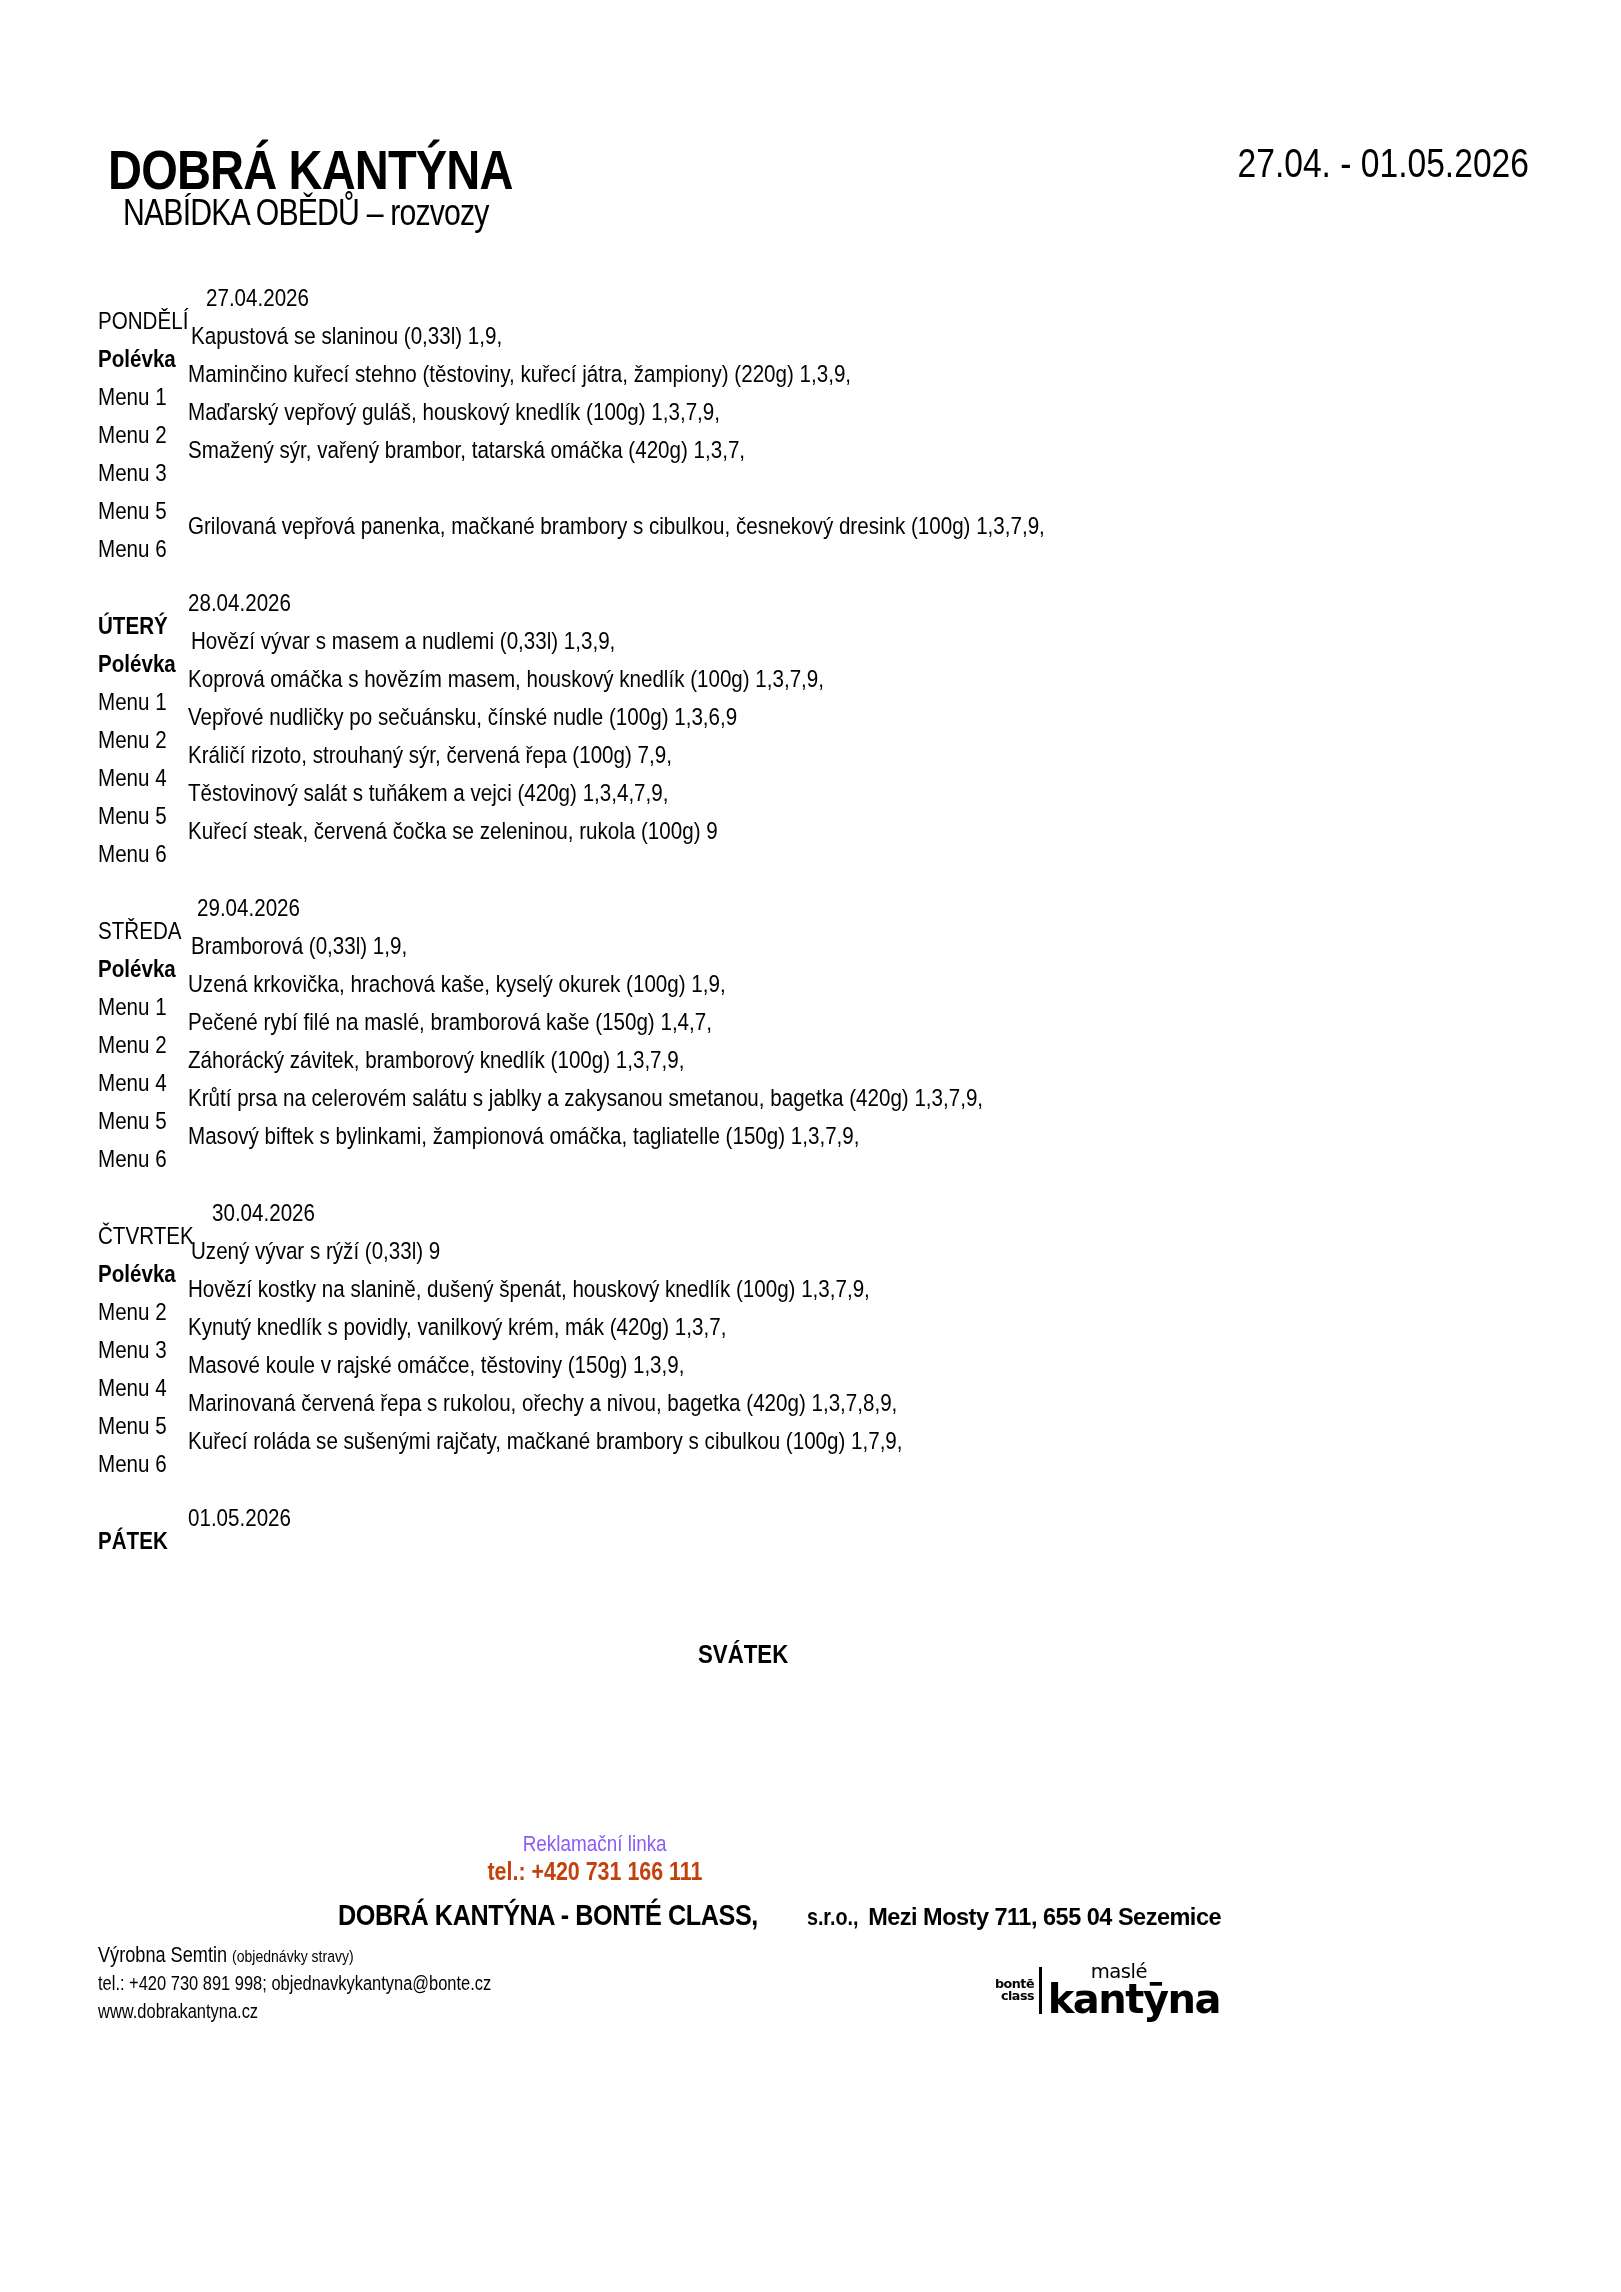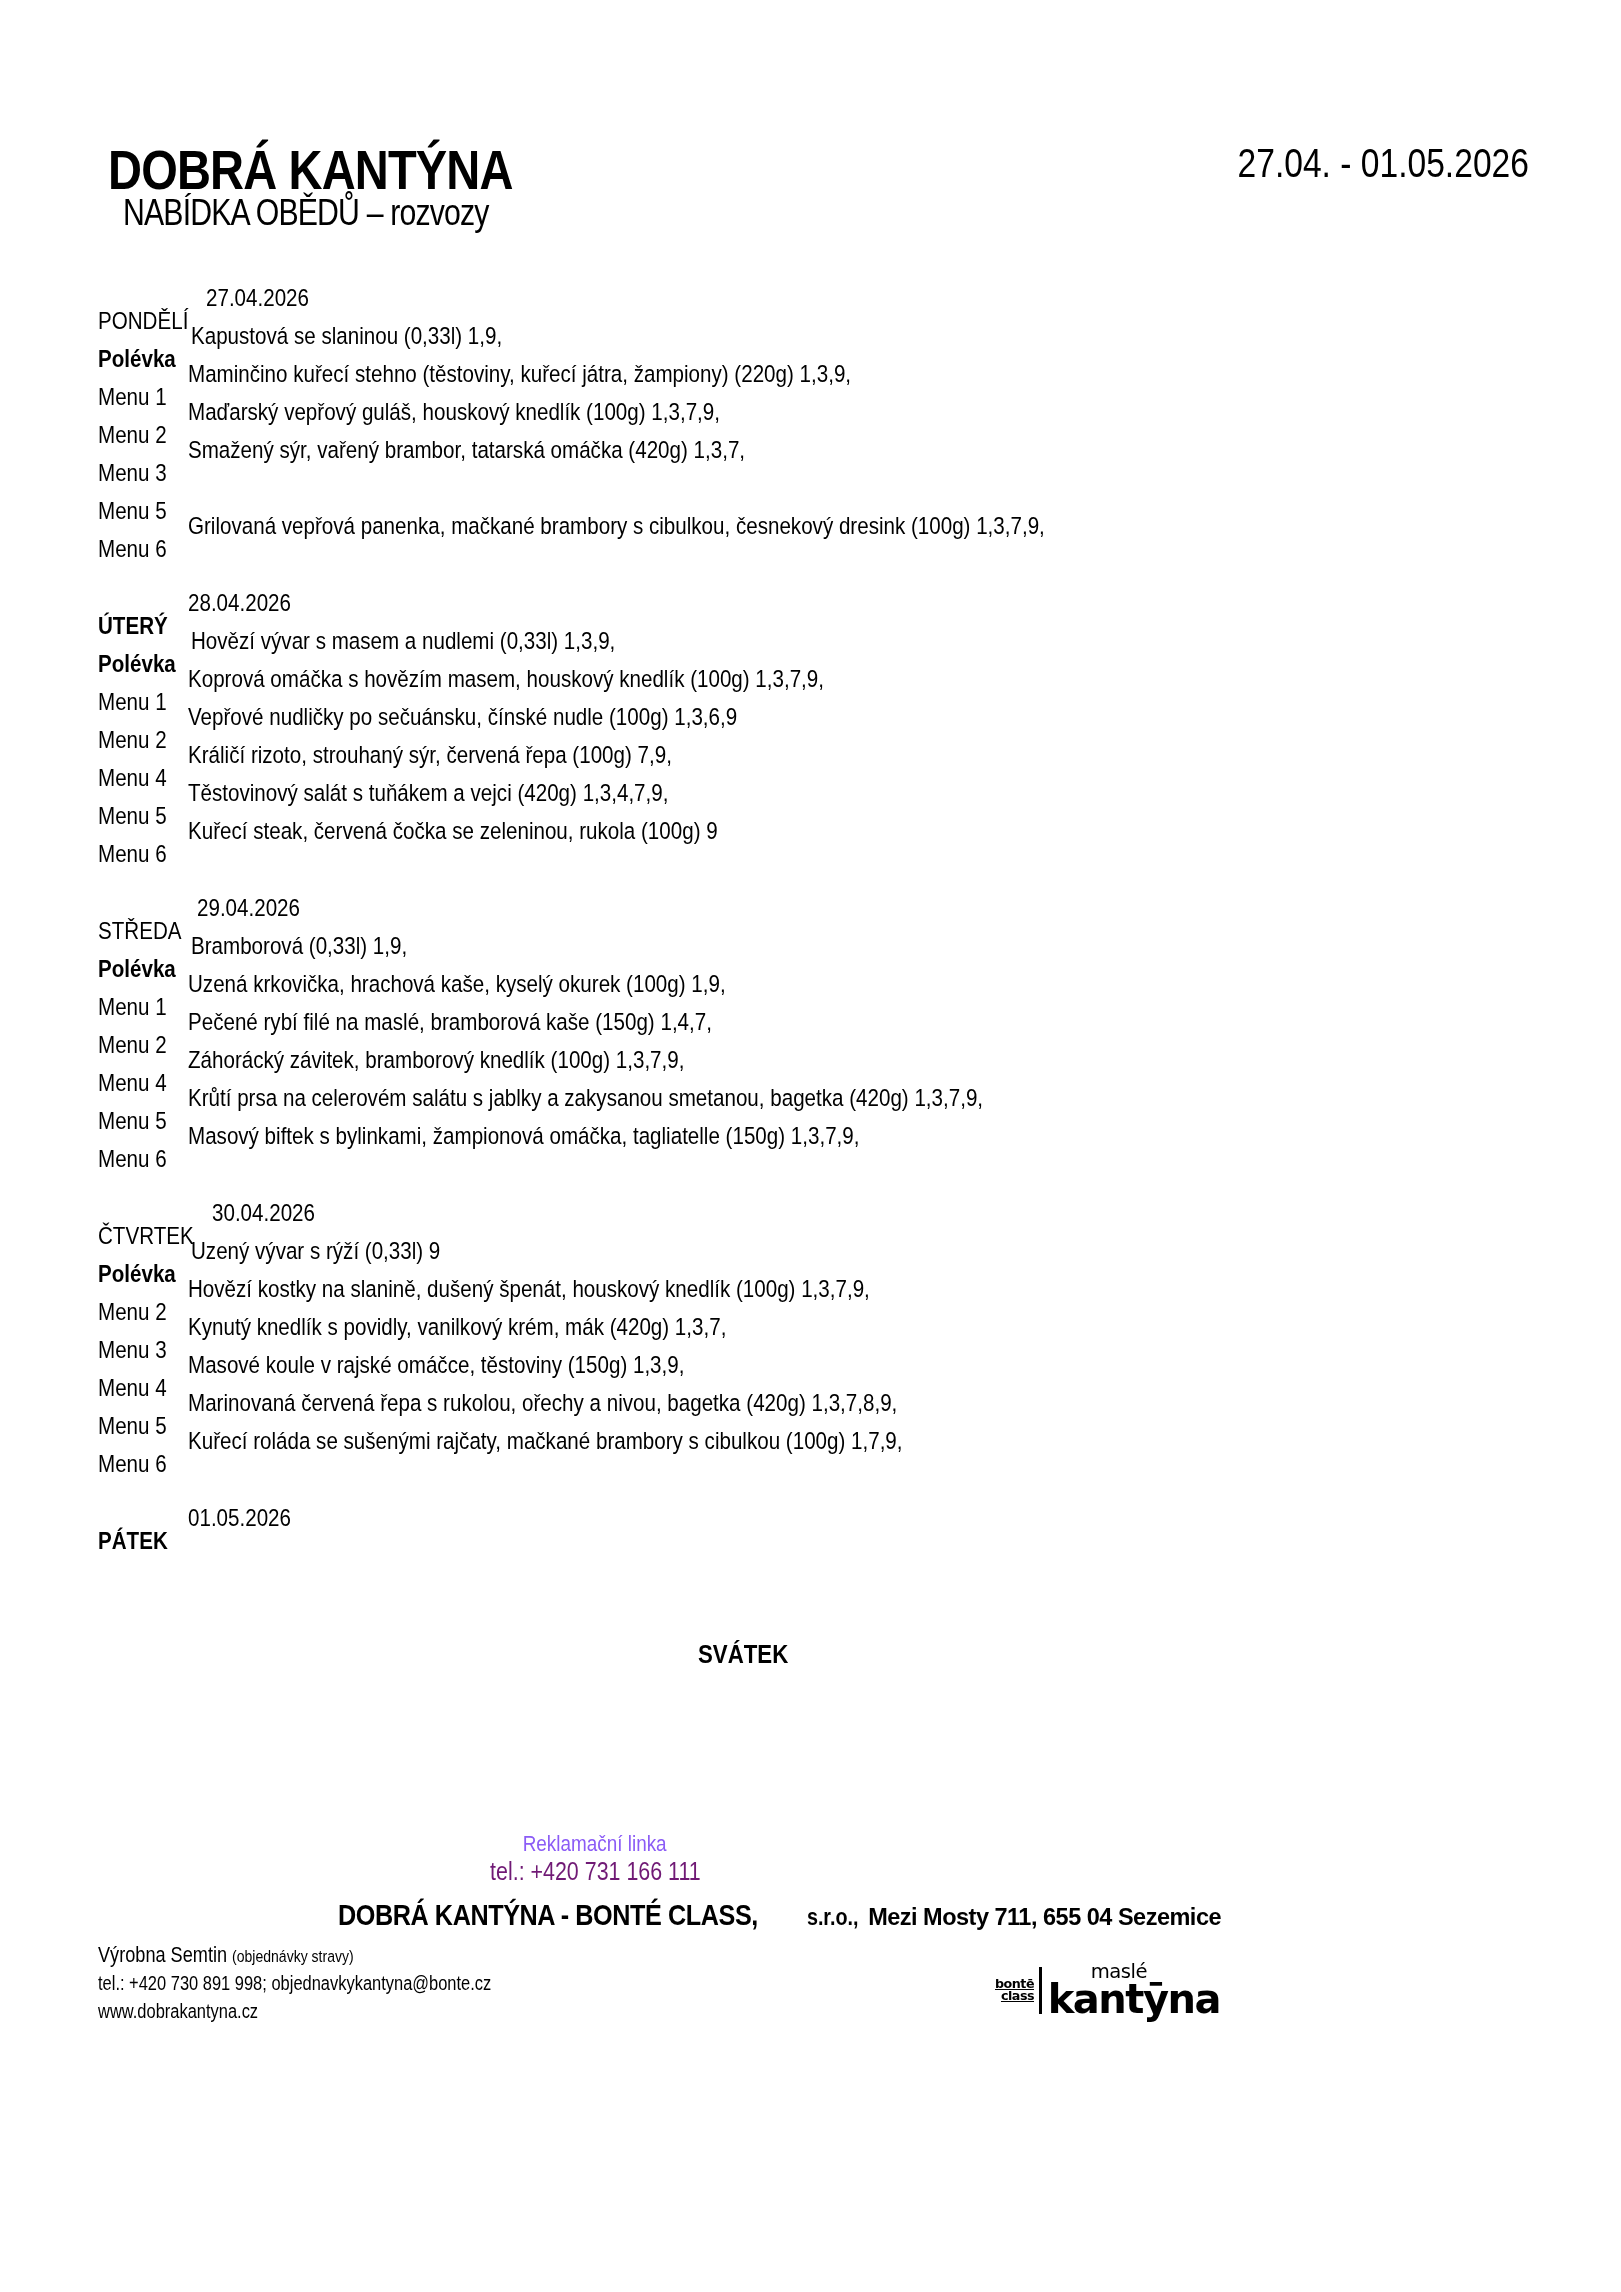--- a/index.html
+++ b/index.html
@@ -23,36 +23,36 @@
   .menu { position:absolute; left:98px; top:279px; right:39px; }
   .day  { margin-bottom:39px; }
   .row  { display:flex; align-items:center; height:38px; font-size:24.5px; }
   .row .label { flex:0 0 90px;margin-top:46px; }
   .row .text  { flex:1 1 auto; }
 
   .holiday { position:absolute; left:698px; top:1639px; font-size:26.5px; font-weight:bold; }
 
   .fc { position:absolute; left:0; width:1190px; text-align:center; }
   .complaint-title { top:1831px; font-size:22.5px; color:#8b5cf6; }
-  .complaint-phone { top:1857px; font-size:25.5px; color:#701a75; font-weight:normal; }
+  .complaint-phone { top:1857px; font-size:25.5px; color:#c2410c; font-weight:bold; }
 
   .company { position:absolute; left:0; top:1898px; width:1519px; text-align:center; font-weight:bold; }
   .company .p1 { font-size:30px; letter-spacing:-0.5px; }
   .company .p2 { font-size:23.5px; }
   .company .p3 { font-size:23.5px; transform:none; letter-spacing:-0.5px; }
 
   .flb { position:absolute; left:98px; top:1941px; line-height:27.4px; }
   .flb .l1 { font-size:21.6px; }
   .flb .l1 small { font-size:16.7px; }
   .flb .l2 { font-size:19.6px; }
   .flb .l3 { font-size:19.6px; }
 
   .logo { position:absolute; left:995px; top:1963px; display:flex; align-items:center;
           font-family:"DejaVu Sans", sans-serif; }
-  .logo .small { text-align:right; font-size:12.7px; line-height:12.7px; font-weight:bold; letter-spacing:-0.5px;text-decoration:underline; }
+  .logo .small { text-align:right; font-size:12.7px; line-height:12.7px; font-weight:bold; letter-spacing:-0.5px; }
   .logo .bar   { width:2.9px; height:47px; background:#000; margin:0 5.9px 0 4.9px; }
   .logo .big .top  { font-size:19.6px; line-height:17.6px; padding-left:43px; letter-spacing:-0.5px; }
   .logo .big .main { font-size:40px; line-height:37px; font-weight:bold; letter-spacing:-1.5px; }
 </style>
 </head>
 <body>
 
 <div class="page">
 
   <div class="hdr-title">

